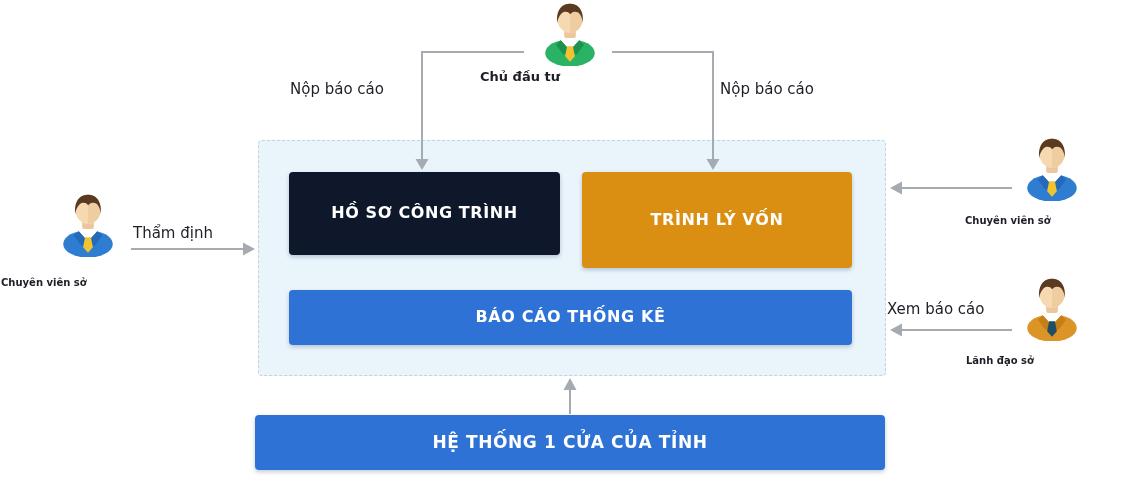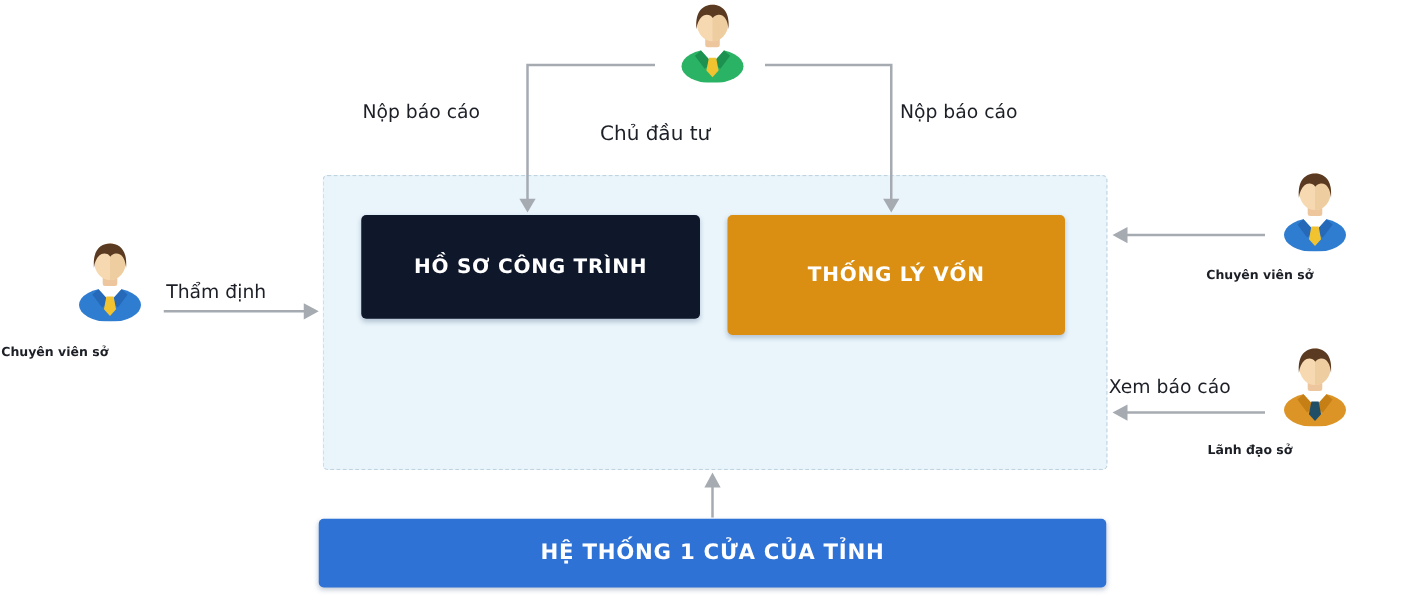--- a/index.html
+++ b/index.html
@@ -19,21 +19,21 @@
     border-radius:4px;box-shadow:0 2px 4px rgba(40,70,110,.28);text-align:center;line-height:1.4;
   }
   .box-green{left:289px;top:172px;width:271px;height:83px;background:#0f172a;}
   .box-orange{left:582px;top:172px;width:270px;height:96px;background:#da8e12;}
   .box-blue{left:289px;top:290px;width:563px;height:55px;background:#2f72d6;}
   .box-bottom{left:255px;top:415px;width:630px;height:55px;background:#2f72d6;font-size:17px;}
   
   .lbl{position:absolute;text-align:left;line-height:1.35;}
   .lbl-action{font-size:15px;font-weight:400;}
   .lbl-name{font-size:10px;font-weight:700;}
-  .lbl-investor{left:480px;top:96px;width:180px;font-size:16px;font-weight:400;}
+  .lbl-investor{left:480px;top:68px;width:180px;font-size:13px;font-weight:700;}
   .lbl-nop-left{left:290px;top:79px;width:130px;}
   .lbl-nop-right{left:720px;top:79px;width:130px;}
   .lbl-tham-dinh{left:133px;top:223px;width:120px;}
   .lbl-cvs-left{left:1px;top:276px;width:162px;}
   .lbl-tong-hop{left:896px;top:160px;width:120px;}
   .lbl-cvs-right{left:965px;top:214px;width:160px;}
   .lbl-xem-bao-cao{left:887px;top:299px;width:140px;}
   .lbl-lanh-dao{left:966px;top:354px;width:160px;}
   
   .avatar{position:absolute;width:70px;height:66px;}
@@ -77,21 +77,22 @@
       <polygon points="422,170 415.5,159 428.5,159"></polygon>
       <polygon points="713,170 706.5,159 719.5,159"></polygon>
       <polygon points="255,249 243,242.5 243,255.5"></polygon>
       <polygon points="890,188 902,181.5 902,194.5"></polygon>
       <polygon points="890,330 902,323.5 902,336.5"></polygon>
       <polygon points="570,378 563.5,390 576.5,390"></polygon>
     </g>
   </svg>
 
   <div class="box box-green">HỒ SƠ CÔNG TRÌNH</div>
-  <div class="box box-orange">THỐNG LÝ VỐN</div>
+  <div class="box box-orange">TRÌNH LÝ VỐN</div>
+  <div class="box box-blue">BÁO CÁO THỐNG KÊ</div>
   <div class="box box-bottom">HỆ THỐNG 1 CỬA CỦA TỈNH</div>
 
   <svg class="avatar avatar-top" viewBox="0 0 72 66" style="--jacket:#2bb365;--jacket-dark:#1d9150;--tie:#f2c330;">
     <use href="#person"></use>
   </svg>
   <svg class="avatar avatar-left" viewBox="0 0 72 66" style="--jacket:#2e7dd1;--jacket-dark:#2569b8;--tie:#f2c330;">
     <use href="#person"></use>
   </svg>
   <svg class="avatar avatar-right-top" viewBox="0 0 72 66" style="--jacket:#2e7dd1;--jacket-dark:#2569b8;--tie:#f2c330;">
     <use href="#person"></use>

